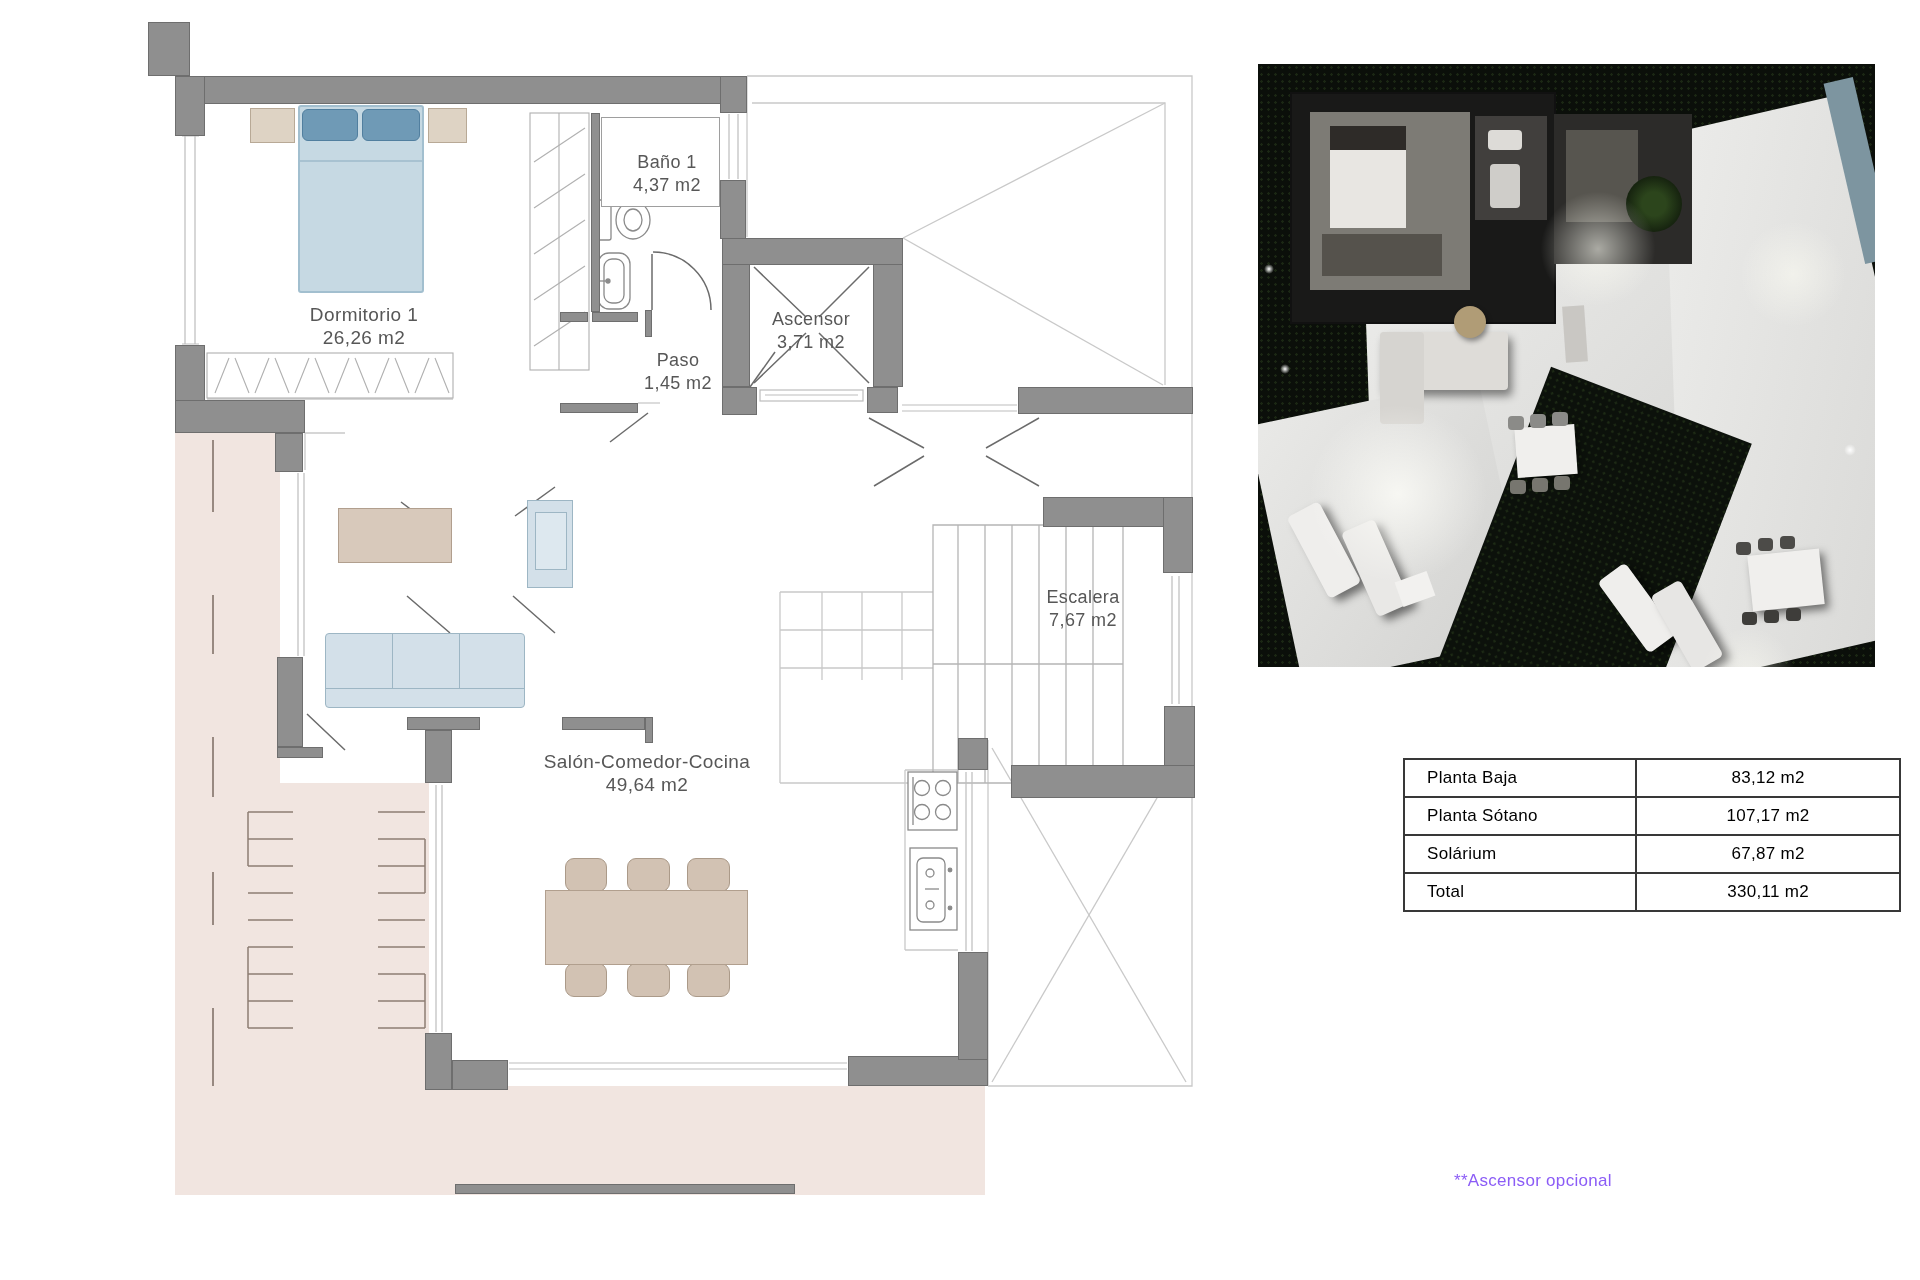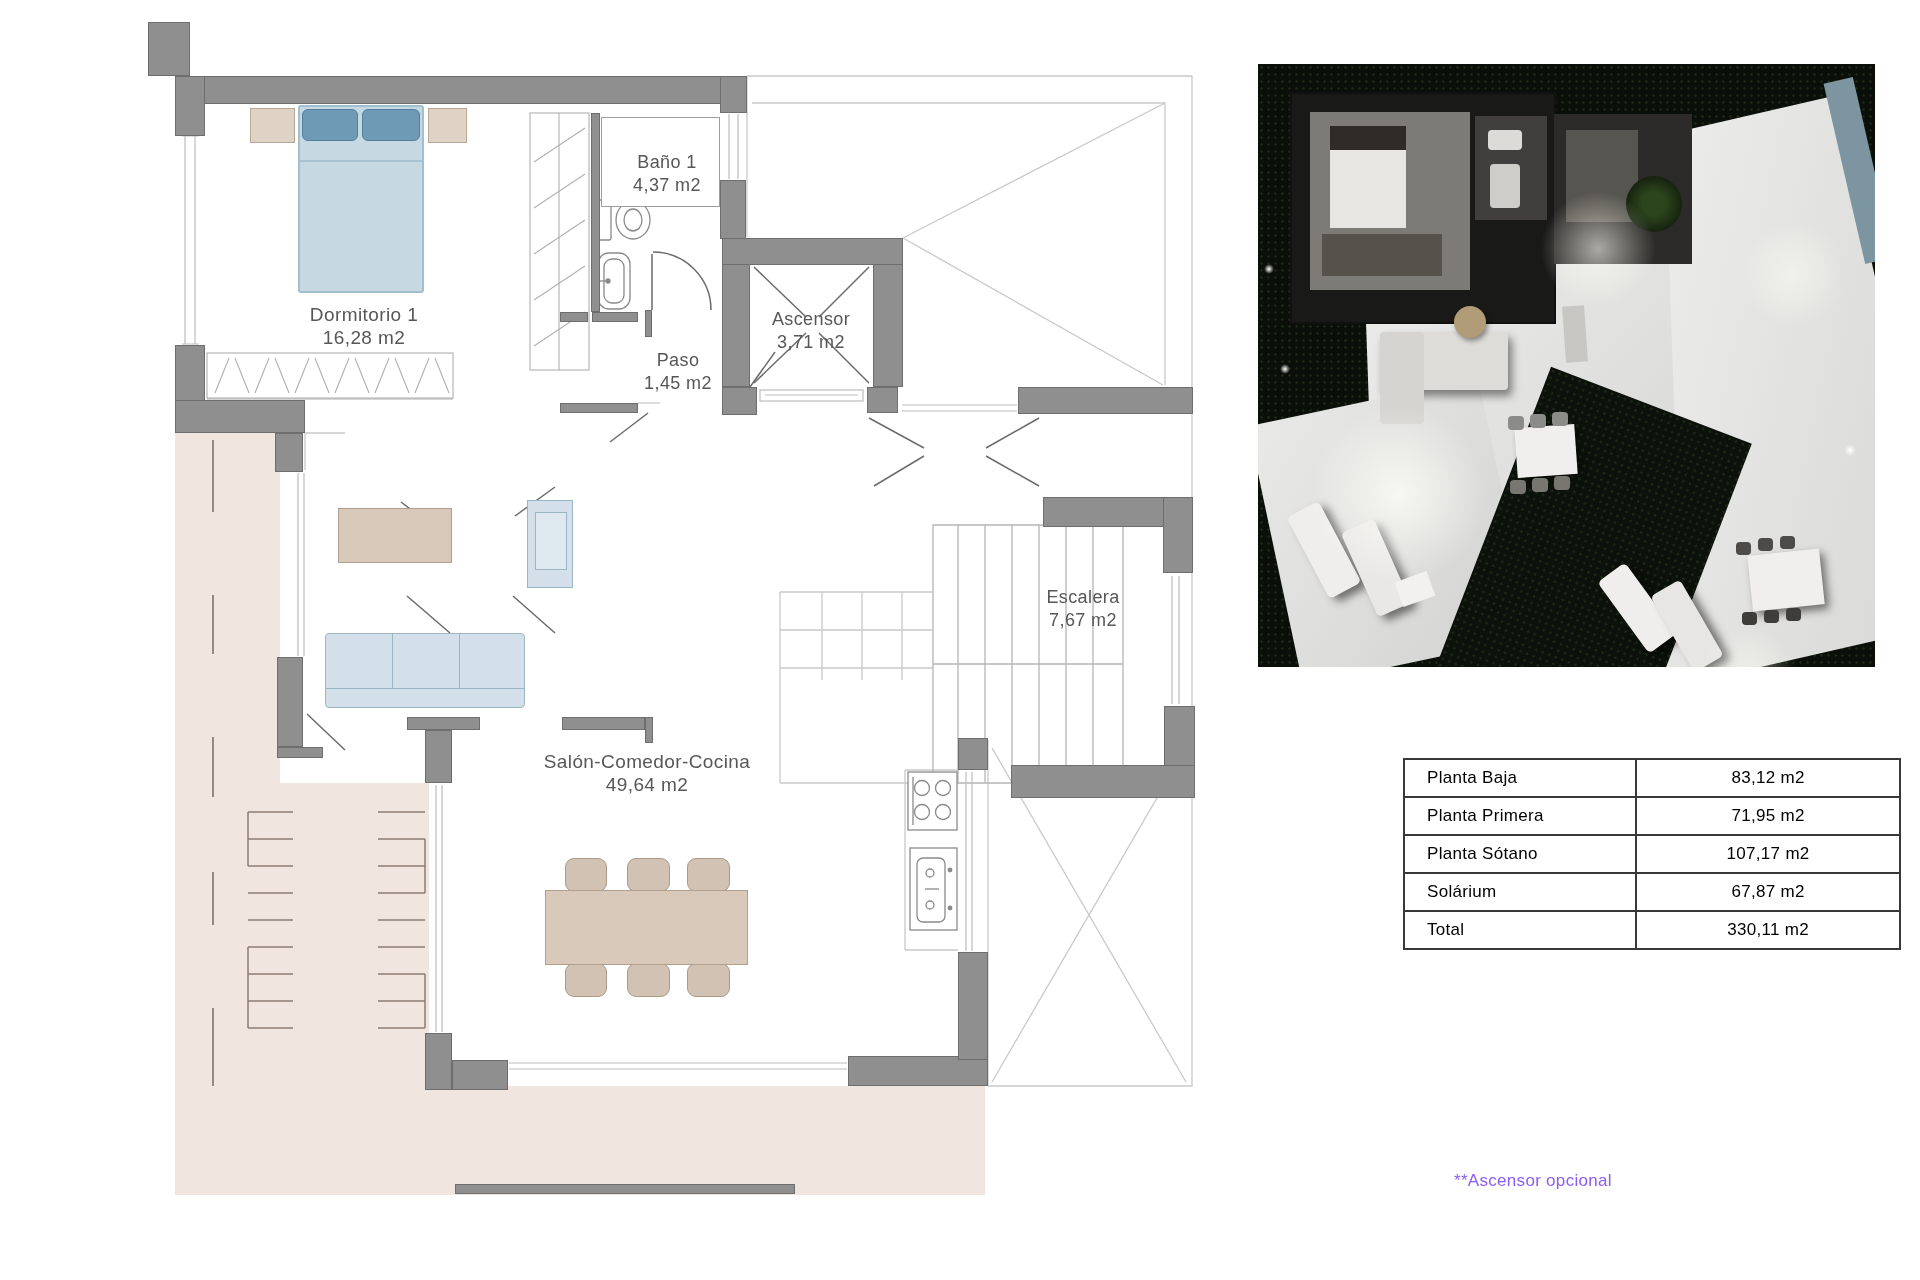--- a/index.html
+++ b/index.html
@@ -204,21 +204,21 @@
       <div class="wall" style="left:848px;top:1056px;width:140px;height:30px;"></div>
       <div class="wall" style="left:958px;top:738px;width:30px;height:32px;"></div>
       <div class="wall" style="left:958px;top:952px;width:30px;height:108px;"></div>
       <div class="wall" style="left:455px;top:1184px;width:340px;height:10px;"></div>
     </div>
 
     <div class="whitebox" style="left:601px;top:117px;width:119px;height:90px;"></div>
 
     <div class="lbl big" style="left:364px;top:303px;">
       <div>Dormitorio 1</div>
-      <div>16,28 m2</div>
+      <div>26,26 m2</div>
     </div>
     <div class="lbl" style="left:667px;top:119px;margin-top:32px;">
       <div>Baño 1</div>
       <div>4,37 m2</div>
     </div>
     <div class="lbl" style="left:678px;top:349px;">
       <div>Paso</div>
       <div>1,45 m2</div>
     </div>
     <div class="lbl" style="left:811px;top:308px;">
@@ -299,24 +299,20 @@
 
     <div class="glow" style="left:586px;top:380px;width:12px;height:12px;background:radial-gradient(circle,#fff,rgba(255,255,255,0) 70%);"></div>
   </div>
 
   <div id="sup-table">
     <div class="row">
       <div class="c1">Planta Baja</div>
       <div class="c2">83,12 m2</div>
     </div>
     <div class="row">
-      <div class="c1">Planta Primera</div>
-      <div class="c2">71,95 m2</div>
-    </div>
-    <div class="row">
       <div class="c1">Planta Sótano</div>
       <div class="c2">107,17 m2</div>
     </div>
     <div class="row">
       <div class="c1">Solárium</div>
       <div class="c2">67,87 m2</div>
     </div>
     <div class="row">
       <div class="c1">Total</div>
       <div class="c2">330,11 m2</div>

